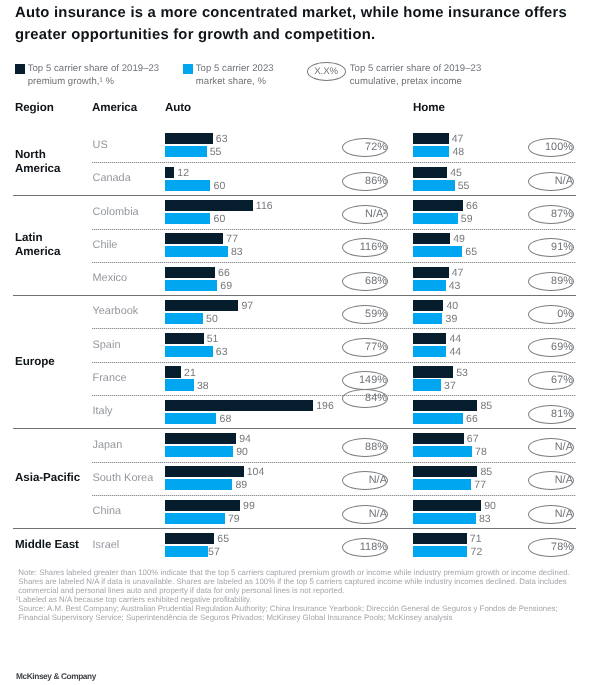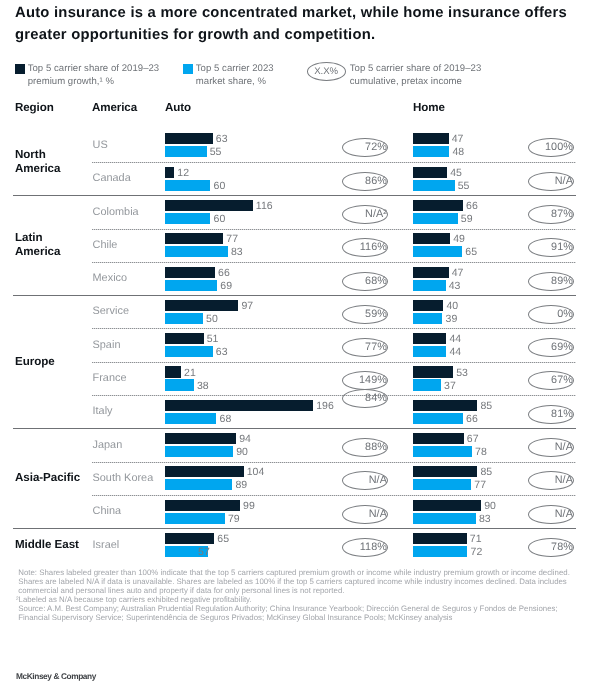--- a/index.html
+++ b/index.html
@@ -100,21 +100,21 @@
 <div class="bv" style="left:218.0px;top:267.6px">66</div>
 <div class="bar" style="left:165px;top:279.5px;width:52.1px;background:#00a6ef"></div>
 <div class="bv" style="left:220.3px;top:280.6px">69</div>
 <div class="bar" style="left:413px;top:266.5px;width:35.5px;background:#061d2e"></div>
 <div class="bv" style="left:451.7px;top:267.6px">47</div>
 <div class="bar" style="left:413px;top:279.5px;width:32.5px;background:#00a6ef"></div>
 <div class="bv" style="left:448.7px;top:280.6px">43</div>
 <div class="pill" style="left:342px;top:271.5px">68%</div>
 <div class="pill" style="left:528px;top:271.5px">89%</div>
 <div class="region" style="left:15px;top:354.7px">Europe</div>
-<div class="country" style="top:305.4px">Service</div>
+<div class="country" style="top:305.4px">Yearbook</div>
 <div class="bar" style="left:165px;top:299.8px;width:73.2px;background:#061d2e"></div>
 <div class="bv" style="left:241.4px;top:300.9px">97</div>
 <div class="bar" style="left:165px;top:312.8px;width:37.8px;background:#00a6ef"></div>
 <div class="bv" style="left:206.0px;top:313.9px">50</div>
 <div class="bar" style="left:413px;top:299.8px;width:30.2px;background:#061d2e"></div>
 <div class="bv" style="left:446.4px;top:300.9px">40</div>
 <div class="bar" style="left:413px;top:312.8px;width:29.4px;background:#00a6ef"></div>
 <div class="bv" style="left:445.6px;top:313.9px">39</div>
 <div class="pill" style="left:342px;top:304.8px">59%</div>
 <div class="pill" style="left:528px;top:304.8px">0%</div>
@@ -188,21 +188,21 @@
 <div class="bv" style="left:484.2px;top:500.7px">90</div>
 <div class="bar" style="left:413px;top:512.6px;width:62.7px;background:#00a6ef"></div>
 <div class="bv" style="left:478.9px;top:513.7px">83</div>
 <div class="pill" style="left:342px;top:504.6px">N/A</div>
 <div class="pill" style="left:528px;top:504.6px">N/A</div>
 <div class="region" style="left:15px;top:537.8px">Middle East</div>
 <div class="country" style="top:538.5px">Israel</div>
 <div class="bar" style="left:165px;top:532.9px;width:49.1px;background:#061d2e"></div>
 <div class="bv" style="left:217.3px;top:534.0px">65</div>
 <div class="bar" style="left:165px;top:545.9px;width:43.0px;background:#00a6ef"></div>
-<div class="bv" style="left:198px;top:547.0px">57</div>
+<div class="bv" style="left:208px;top:547.0px">57</div>
 <div class="bar" style="left:413px;top:532.9px;width:53.6px;background:#061d2e"></div>
 <div class="bv" style="left:469.8px;top:534.0px">71</div>
 <div class="bar" style="left:413px;top:545.9px;width:54.4px;background:#00a6ef"></div>
 <div class="bv" style="left:470.6px;top:547.0px">72</div>
 <div class="pill" style="left:342px;top:537.9px">118%</div>
 <div class="pill" style="left:528px;top:537.9px">78%</div>
 <div class="sep" style="top:195.2px"></div>
 <div class="sep" style="top:295.1px"></div>
 <div class="sep" style="top:428.3px"></div>
 <div class="sep" style="top:528.2px"></div>

